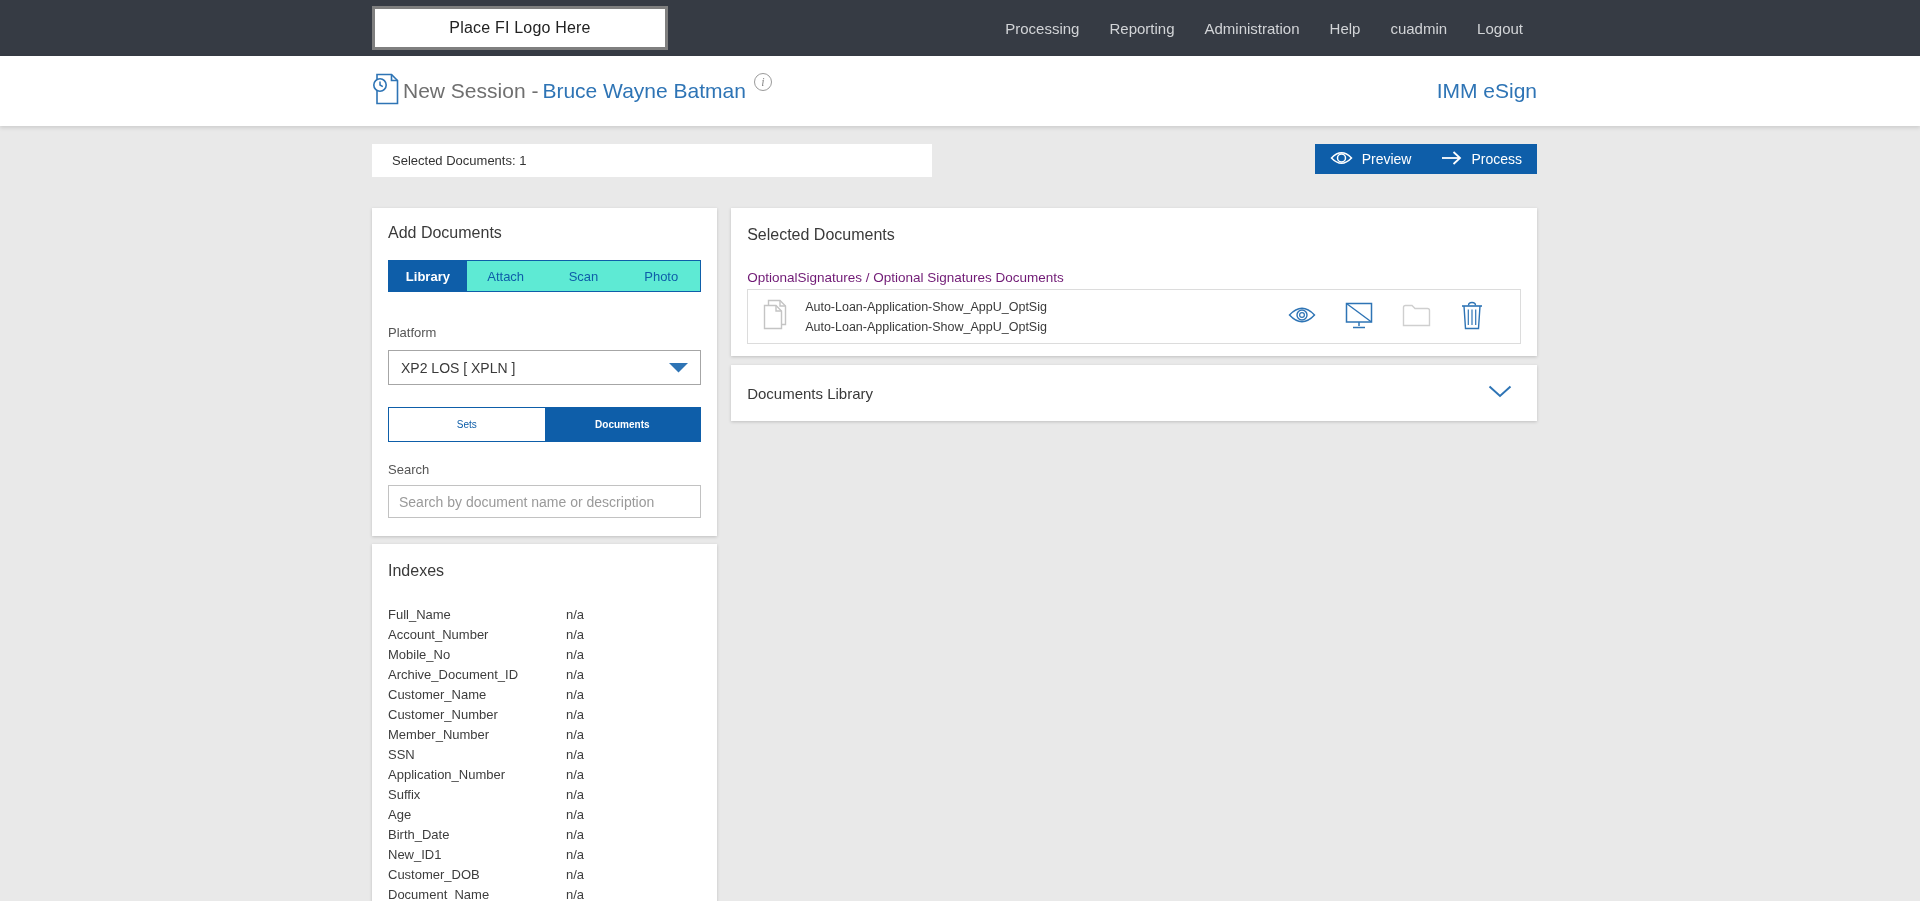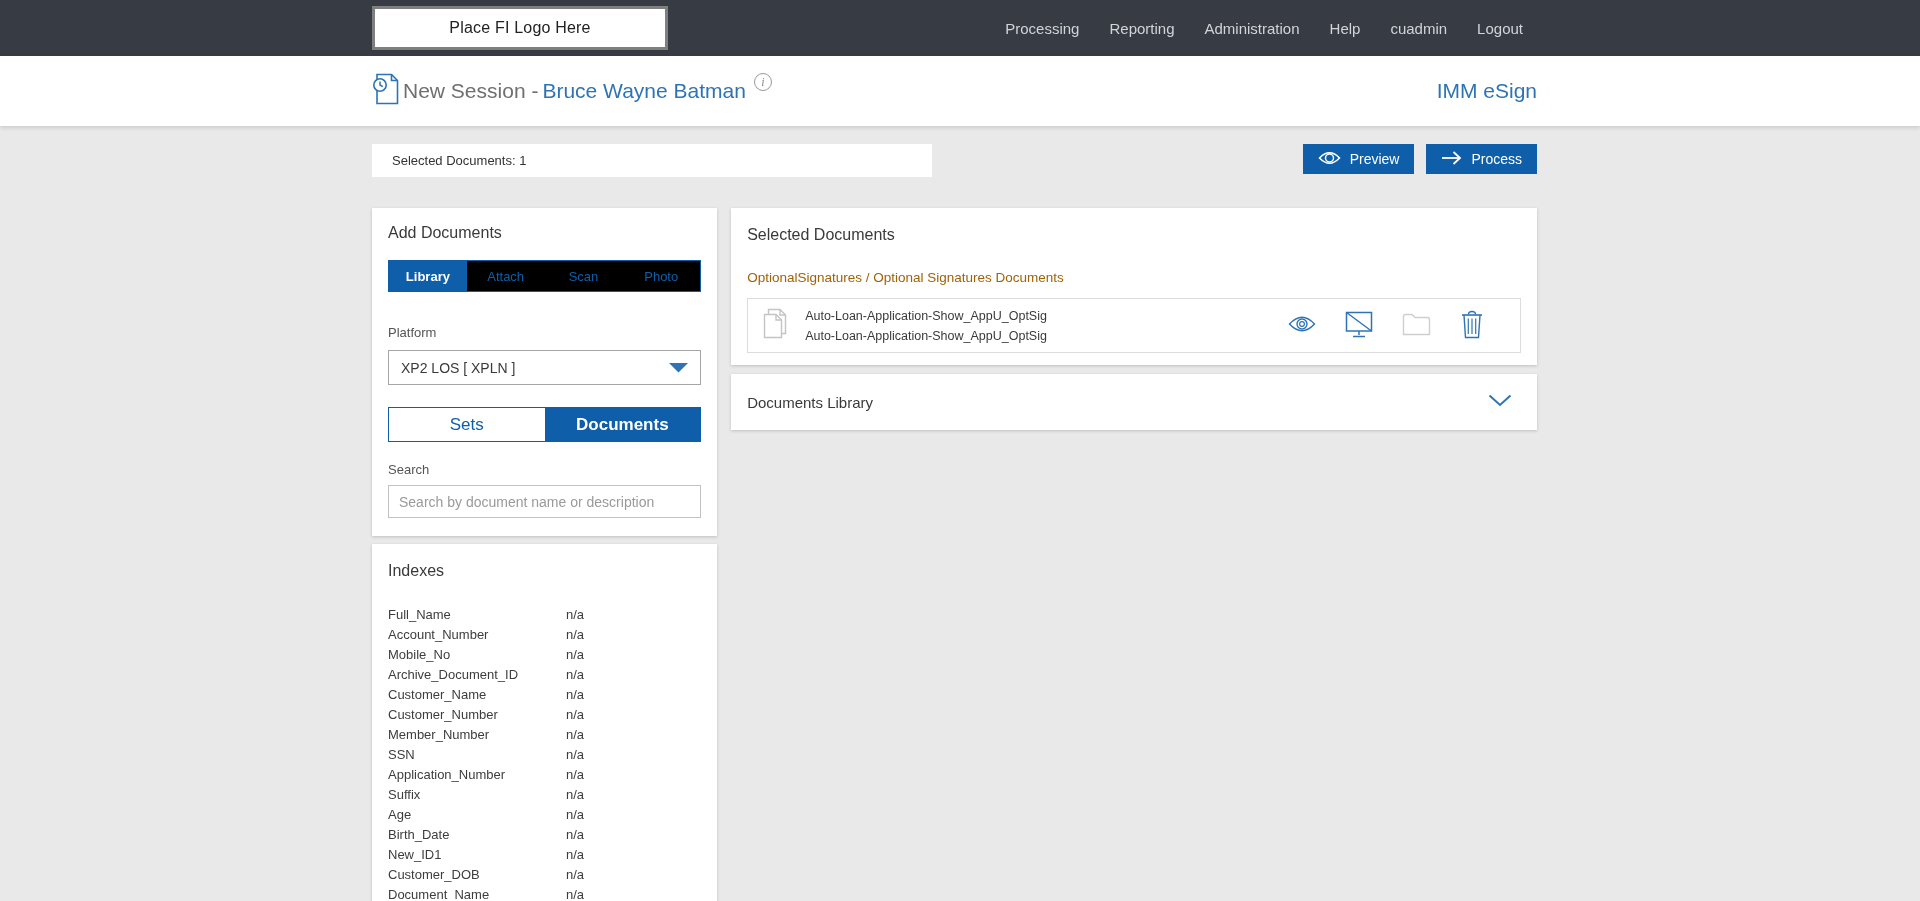--- a/index.html
+++ b/index.html
@@ -26,63 +26,63 @@
   .info-badge { width:18px; height:18px; border:1px solid #9a9a9a; border-radius:50%;
     color:#8a8a8a; font-family:"Liberation Serif", serif; font-style:italic; font-size:12px;
     display:flex; align-items:center; justify-content:center; margin-left:4px; align-self:flex-start; }
   .brand { font-size:21px; color:#2e74b5; }
 
   
   .content { padding-top:18px; }
   .toolbar-row { display:flex; align-items:flex-start; justify-content:space-between; margin-bottom:31px; }
   .summary-bar { width:560px; height:33px; background:#fff; display:flex; align-items:center;
     padding-left:20px; font-size:13px; color:#333; }
-  .action-buttons { display:flex; gap:12px; }
+  .action-buttons { display:flex; gap:0; }
   .btn { height:30px; background:#0e5ea9; border:none; color:#fff; font-size:14px;
     font-family:"Liberation Sans", sans-serif; display:flex; align-items:center; gap:9px;
     padding:0 15px; cursor:pointer; }
 
   .main-grid { display:flex; gap:14px; align-items:flex-start; }
   .left-col { width:388px; }
   .right-col { width:906px; }
   .panel { background:#fff; box-shadow:0 1px 3px rgba(0,0,0,.18); }
   .panel-title { font-size:16px; color:#3a3a3a; }
 
   
   .add-docs { padding:16px 16px 18px; }
   .add-docs .panel-title { margin-bottom:18px; }
   .tab-strip { display:flex; height:32px; border:1px solid #0e5ea9; }
   .tab { flex:1; display:flex; align-items:center; justify-content:center;
-    font-size:13px; color:#0e5ea9; background:#000000; cursor:pointer; }
+    font-size:13px; color:#0e5ea9; background:#5eead4; cursor:pointer; }
   .tab.active { background:#0e5ea9; color:#fff; font-weight:bold; }
   .field-label { font-size:13px; color:#555; }
   .platform-label { margin-top:33px; }
   .dropdown { margin-top:10px; height:35px; border:1px solid #a6a6a6; display:flex;
     align-items:center; justify-content:space-between; padding:0 12px; cursor:pointer; }
   .dropdown-value { font-size:14px; color:#3a3a3a; }
   .toggle-strip { margin-top:22px; display:flex; height:35px; border:1px solid #0e5ea9; }
   .toggle { flex:1; display:flex; align-items:center; justify-content:center;
-    font-size:17px; color:#0e5ea9; background:#fff; cursor:pointer; }
+    font-size:10px; color:#0e5ea9; background:#fff; cursor:pointer; }
   .toggle.active { background:#0e5ea9; color:#fff; font-weight:bold; }
   .search-label { margin-top:20px; }
   .search-input { margin-top:8px; width:100%; height:33px; border:1px solid #c2c2c2;
     padding:0 10px; font-size:14px; color:#3a3a3a; font-family:"Liberation Sans", sans-serif; }
   .search-input::placeholder { color:#9a9a9a; }
 
   
   .indexes { margin-top:8px; padding:18px 16px 20px; }
   .indexes .panel-title { margin-bottom:24px; }
   .idx-row { display:flex; align-items:center; height:20px; font-size:13px; color:#3d3d3d; }
   .idx-label { flex:0 0 178px; }
   .idx-value { }
 
   
   .sel-docs { padding:18px 16px 12px; }
   .sel-docs .panel-title { margin-bottom:26px; }
-  .group-heading { font-size:13.5px; color:#a16207; margin-bottom:13px; }
+  .group-heading { font-size:13.5px; color:#701a75; margin-bottom:4px; }
   .doc-row { border:1px solid #dcdcdc; height:55px; display:flex; align-items:center;
     padding:0 36px 0 12px; }
   .doc-text { margin-left:18px; }
   .doc-line { font-size:12.5px; color:#3a3a3a; line-height:20px; }
   .doc-spacer { flex:1; }
   .doc-actions { display:flex; align-items:center; gap:29px; }
   .icon-btn { background:none; border:none; padding:0; cursor:pointer; display:flex; align-items:center; }
 
   
   .docs-lib { margin-top:9px; height:56px; display:flex; align-items:center;

